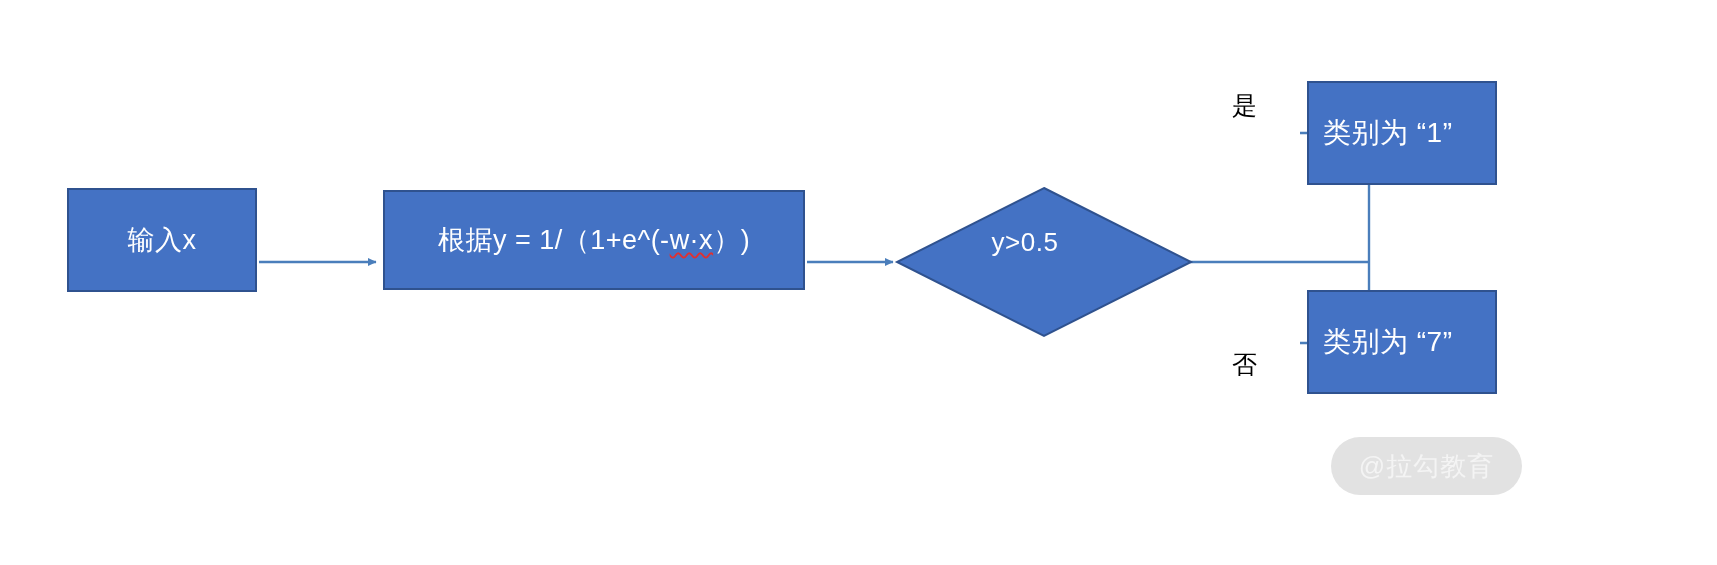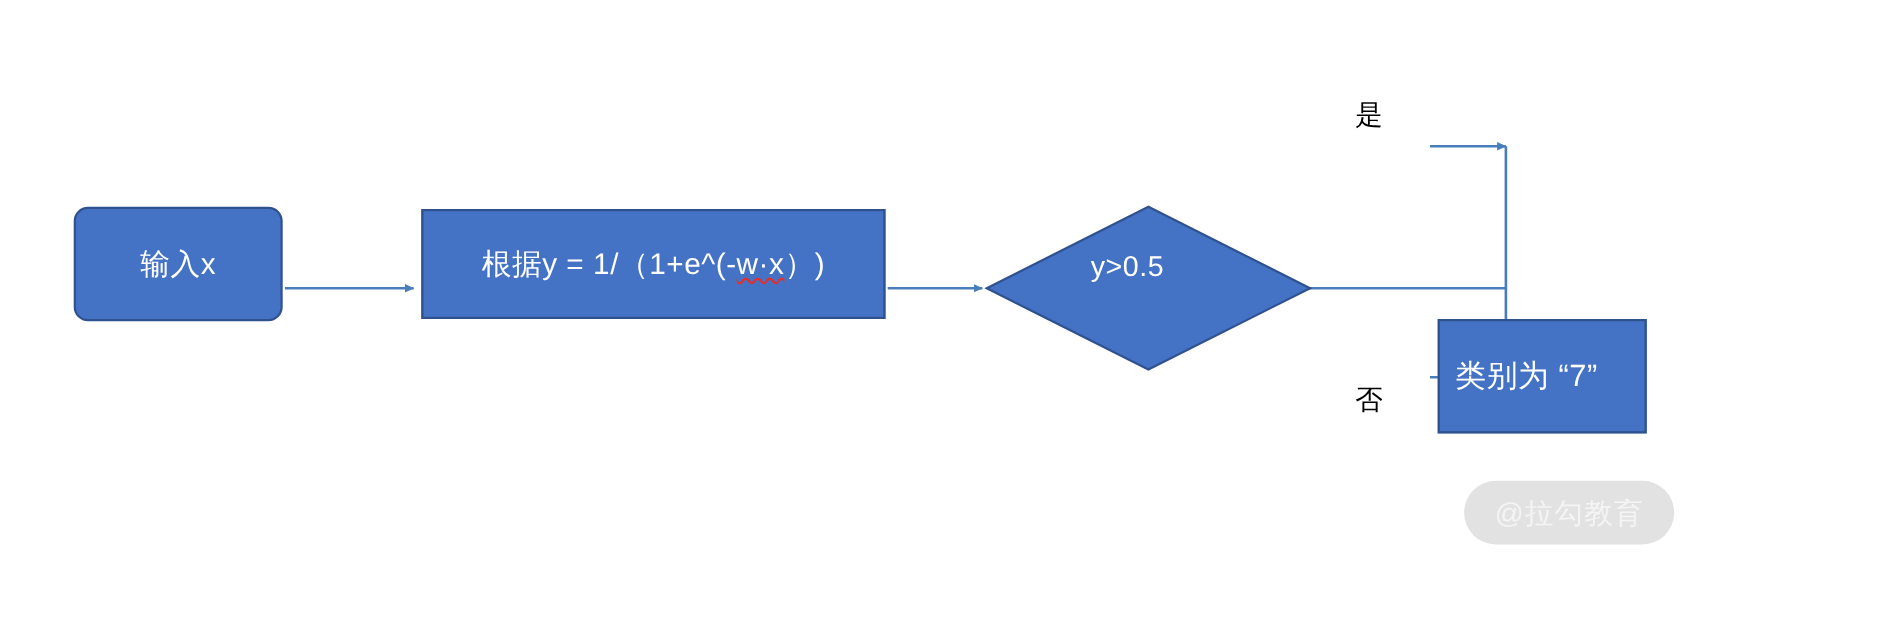--- a/index.html
+++ b/index.html
@@ -40,21 +40,20 @@
     letter-spacing: 0.5px;
     white-space: pre-line;
   }
 
   #box-input {
     left: 67px;
     top: 188px;
     width: 190px;
     height: 104px;
     font-size: 27px;
-    border-radius: 13px;
   }
 
   #box-formula {
     left: 383px;
     top: 190px;
     width: 422px;
     height: 100px;
     font-size: 27px;
     flex-direction: column;
   }
@@ -183,20 +182,23 @@
   </div>
 
   <div id="decision-wrap">
     <div id="decision-label">y&gt;0.5</div>
   </div>
 
   <div class="branch-label" id="label-yes">是</div>
 
   <div class="branch-label" id="label-no">否</div>
 
+  <div class="node-box" id="box-class-one">
+    <span>类别为 “1”</span>
+  </div>
 
   <div class="node-box" id="box-class-zero">
     <span>类别为 “7”</span>
   </div>
 
   <div id="watermark">
     <span>@拉勾教育</span>
   </div>
 
 </div>

